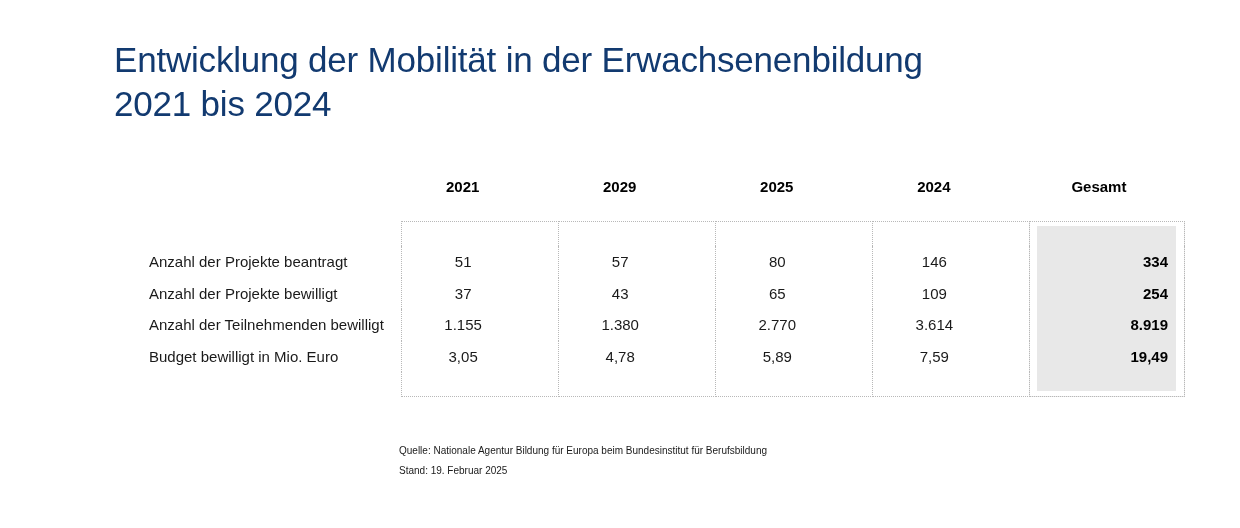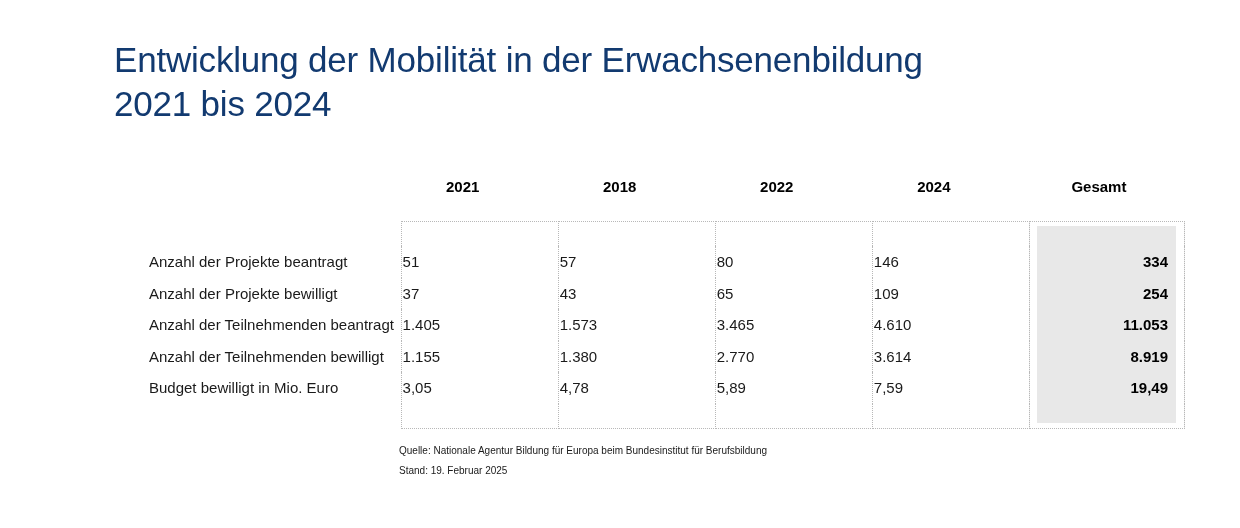--- a/index.html
+++ b/index.html
@@ -90,21 +90,21 @@
     border: none !important;
     background: transparent !important;
     text-align: left;
     padding-right: 38px;
     font-size: 15px;
     color: #1a1a1a;
     white-space: nowrap;
   }
 
   td.val {
-    text-align: left;
+    text-align: center;
     padding-right: 34px;
   }
 
   td.total {
     text-align: right;
     padding-right: 16px;
     font-weight: bold;
     color: #000000;
     background: #e8e8e8;
     border-left: 1px dotted #b8b8b8;
@@ -154,22 +154,22 @@
       <col class="c-year">
         <col class="c-year">
         <col class="c-year">
         <col class="c-year">
       <col class="c-total">
     </colgroup>
     <thead>
       <tr>
         <th class="h-label"></th>
         <th class="h-year">2021</th>
-        <th class="h-year">2018</th>
-        <th class="h-year">2022</th>
+        <th class="h-year">2029</th>
+        <th class="h-year">2025</th>
         <th class="h-year">2024</th>
         <th class="h-total">Gesamt</th>
       </tr>
     </thead>
     <tbody>
       <tr class="pad">
         <td class="rowlabel"></td>
         <td></td>
         <td></td>
         <td></td>
@@ -188,28 +188,20 @@
 
       <tr>
         <td class="rowlabel">Anzahl der Projekte bewilligt</td>
         <td class="val">37</td>
         <td class="val">43</td>
         <td class="val">65</td>
         <td class="val">109</td>
         <td class="total">254</td>
       </tr>
 
-      <tr>
-        <td class="rowlabel">Anzahl der Teilnehmenden beantragt</td>
-        <td class="val">1.405</td>
-        <td class="val">1.573</td>
-        <td class="val">3.465</td>
-        <td class="val">4.610</td>
-        <td class="total">11.053</td>
-      </tr>
 
       <tr>
         <td class="rowlabel">Anzahl der Teilnehmenden bewilligt</td>
         <td class="val">1.155</td>
         <td class="val">1.380</td>
         <td class="val">2.770</td>
         <td class="val">3.614</td>
         <td class="total">8.919</td>
       </tr>
 

